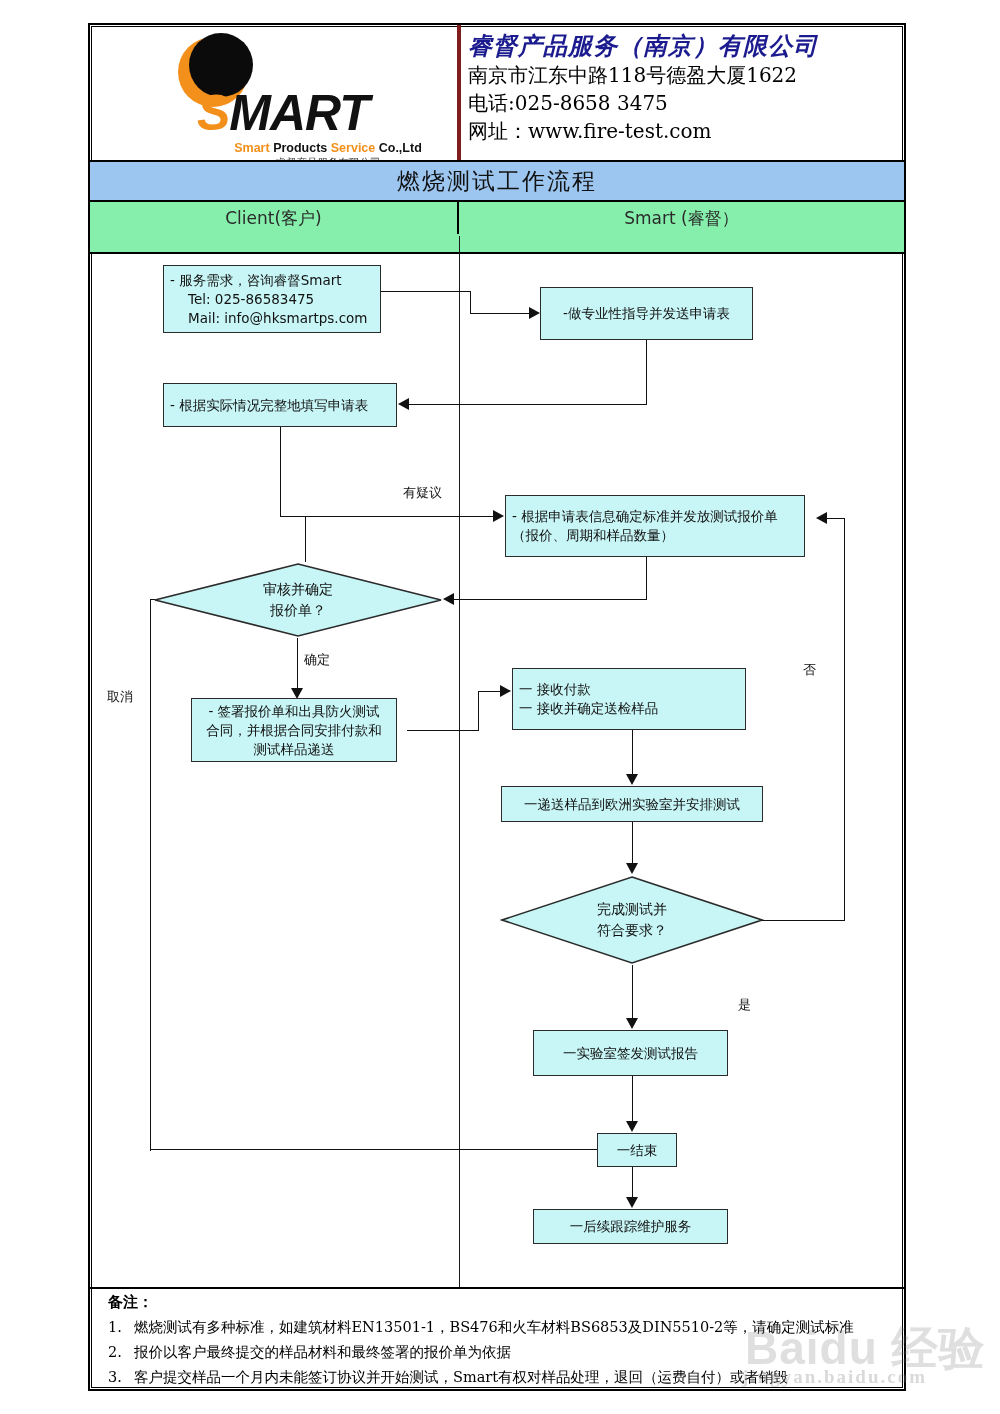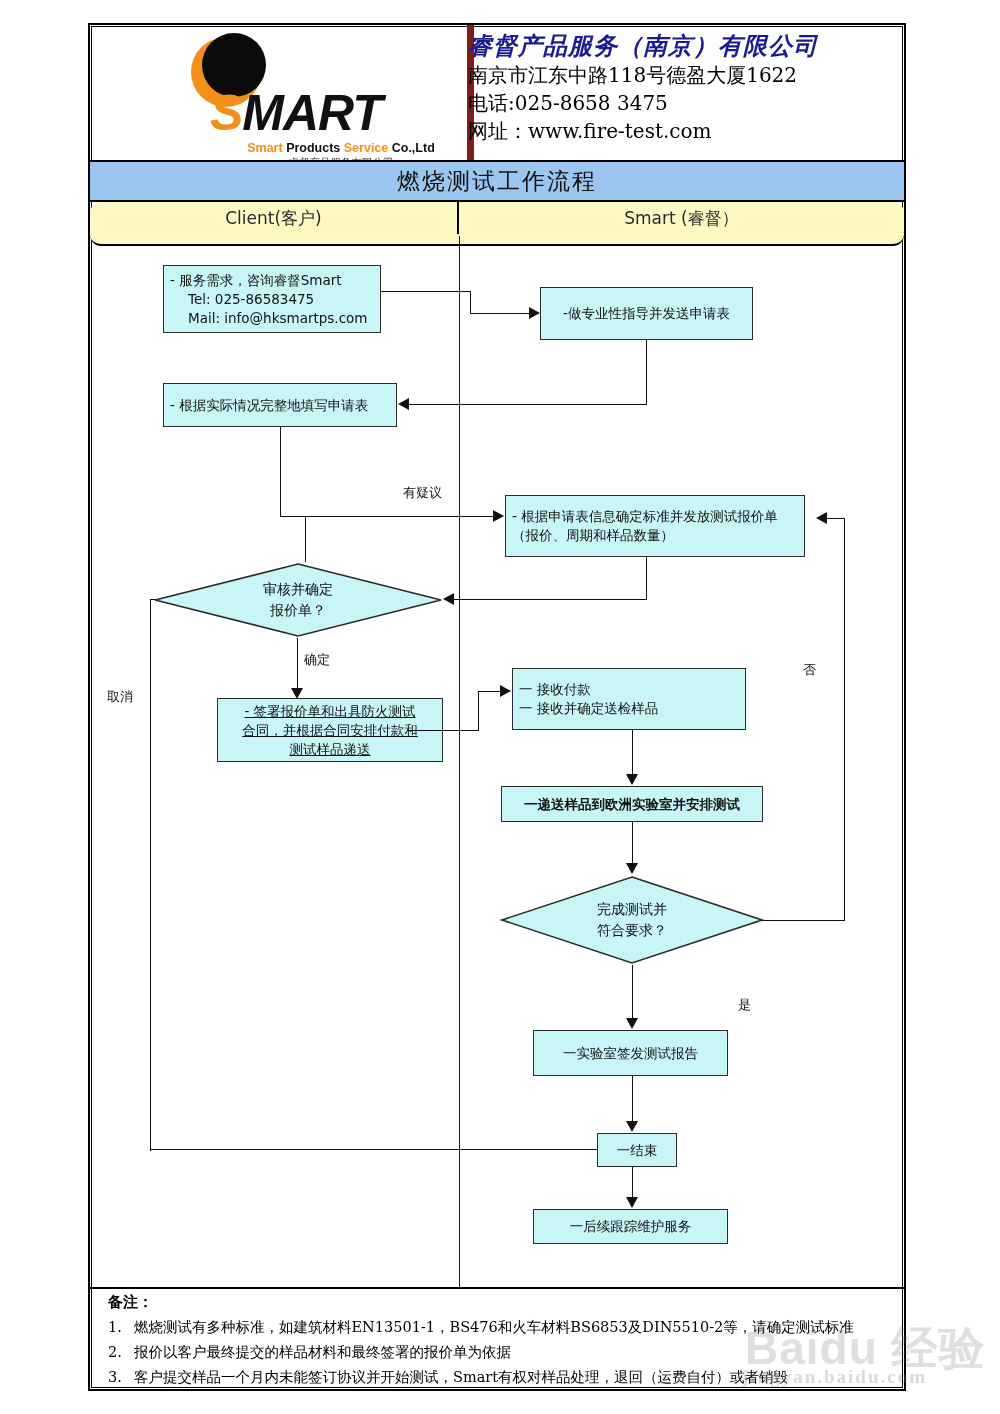--- a/index.html
+++ b/index.html
@@ -8,21 +8,21 @@
   #page{position:absolute;left:0;top:0;width:1000px;height:1414px;background:#fff;}
 
   
   .doc-frame{position:absolute;left:88px;top:23px;width:818px;height:1368px;
     border:2px solid #000;box-sizing:border-box;background:#fff;}
   .doc-frame-inner{position:absolute;left:91px;top:26px;width:812px;height:1362px;
     border:1px solid #000;box-sizing:border-box;pointer-events:none;}
 
   
   .header{position:absolute;left:90px;top:25px;width:814px;height:135px;box-sizing:border-box;}
-  .hdr-logo-cell{position:absolute;left:16px;top:0;width:368px;height:135px;border-right:7px solid #7f1d1d;box-sizing:border-box;}
+  .hdr-logo-cell{position:absolute;left:3px;top:0;width:368px;height:135px;border-right:4px solid #7f1d1d;box-sizing:border-box;}
   .hdr-info-cell{position:absolute;left:368px;top:0;width:446px;height:135px;box-sizing:border-box;padding:6px 0 0 10px;}
 
   .logo-wrap{position:absolute;left:0;top:0;width:368px;height:135px;}
   .logo-crescent{position:absolute;left:85px;top:12px;width:70px;height:70px;border-radius:50%;background:#F2901B;}
   .logo-dot{position:absolute;left:96px;top:8px;width:64px;height:64px;border-radius:50%;background:#0b0b0b;}
   .logo-smart{position:absolute;left:104px;top:62px;width:270px;height:52px;
      font-family:"Liberation Sans",sans-serif;font-weight:bold;font-style:italic;
      font-size:50px;letter-spacing:-1px;color:#111;line-height:52px;
      -webkit-text-stroke:0px;}
   .logo-smart .orange{color:#F2901B;}
@@ -36,22 +36,22 @@
      font-size:24px;color:#1b1b8f;letter-spacing:1px;line-height:30px;white-space:nowrap;}
   .co-line{font-family:"DejaVu Serif",serif;font-size:20px;color:#000;line-height:28px;white-space:nowrap;}
 
   
   .title-band{position:absolute;left:90px;top:160px;width:814px;height:42px;
      background:#9CC6F0;border-top:2px solid #000;border-bottom:2px solid #000;
      box-sizing:border-box;display:flex;align-items:center;justify-content:center;}
   .title-band span{font-family:"DejaVu Serif",serif;font-size:23px;color:#111;letter-spacing:2px;}
 
   
-  .lane-head{position:absolute;left:90px;top:202px;width:814px;height:44px;
-     background:#fef9c3;border-bottom:2px solid #000;box-sizing:border-box;border-radius:11px;}
+  .lane-head{position:absolute;left:90px;top:202px;width:814px;height:52px;
+     background:#86efac;border-bottom:2px solid #000;box-sizing:border-box;}
   .lane-head .cell{position:absolute;top:0;height:32px;display:flex;align-items:center;justify-content:center;}
   .lane-head .left{left:0;width:369px;border-right:2px solid #000;box-sizing:border-box;}
   .lane-head .right{left:369px;width:445px;}
   .lane-head .cell span{font-family:"DejaVu Sans",sans-serif;font-size:17px;color:#2a2a2a;}
 
   
   .canvas{position:absolute;left:90px;top:236px;width:814px;height:1053px;overflow:hidden;}
   .lane-divider{position:absolute;left:369px;top:0;width:0;height:1053px;border-left:1.6px solid #1a1a1a;}
   .bottom-rule{position:absolute;left:0;top:1051px;width:814px;height:0;border-top:2px solid #000;}
 
@@ -182,21 +182,21 @@
     <div class="ln-v" style="left:556px;top:321px;height:43px;"></div>
     <div class="ln-h" style="left:364px;top:363px;width:193px;"></div>
     <div class="arrow l" style="left:353px;top:357px;"></div>
 
     <div class="ln-v" style="left:215px;top:280px;height:46px;"></div>
 
     <div class="ln-v" style="left:207px;top:402px;height:52px;"></div>
     <div class="arrow d" style="left:201px;top:452px;"></div>
     <div class="edge-label" style="left:214px;top:415px;">确定</div>
 
-    <div class="node pad center" style="left:127px;top:462px;width:226px;height:64px;text-decoration:underline;">
+    <div class="node pad center" style="left:101px;top:462px;width:206px;height:64px;">
       <div class="ln">- 签署报价单和出具防火测试</div>
       <div class="ln">合同，并根据合同安排付款和</div>
       <div class="ln">测试样品递送</div>
     </div>
 
     <div class="ln-h" style="left:60px;top:363px;width:5px;"></div>
     <div class="ln-v" style="left:60px;top:363px;height:552px;"></div>
     <div class="ln-h" style="left:60px;top:913px;width:450px;"></div>
     <div class="arrow r" style="left:509px;top:907px;"></div>
     <div class="edge-label" style="left:17px;top:452px;">取消</div>
@@ -204,21 +204,21 @@
     <div class="node pad" style="left:422px;top:432px;width:234px;height:62px;">
       <div class="ln">一 接收付款</div>
       <div class="ln">一 接收并确定送检样品</div>
     </div>
 
     <div class="ln-h" style="left:317px;top:494px;width:72px;"></div>
     <div class="ln-v" style="left:388px;top:456px;height:39px;"></div>
     <div class="ln-h" style="left:388px;top:455px;width:23px;"></div>
     <div class="arrow r" style="left:410px;top:449px;"></div>
 
-    <div class="node pad center" style="left:411px;top:550px;width:262px;height:36px;font-weight:bold;">
+    <div class="node pad center" style="left:411px;top:550px;width:262px;height:36px;">
       <div class="ln">一递送样品到欧洲实验室并安排测试</div>
     </div>
 
     <div class="ln-v" style="left:542px;top:494px;height:45px;"></div>
     <div class="arrow d" style="left:536px;top:538px;"></div>
 
     <div class="diamond" style="left:410px;top:639px;width:264px;height:90px;">
       <svg width="264" height="90" viewBox="0 0 264 90">
         <polygon points="132,2 262,45 132,88 2,45" fill="#C8F5F5" stroke="#2b2b2b" stroke-width="1.6"></polygon>
       </svg>

